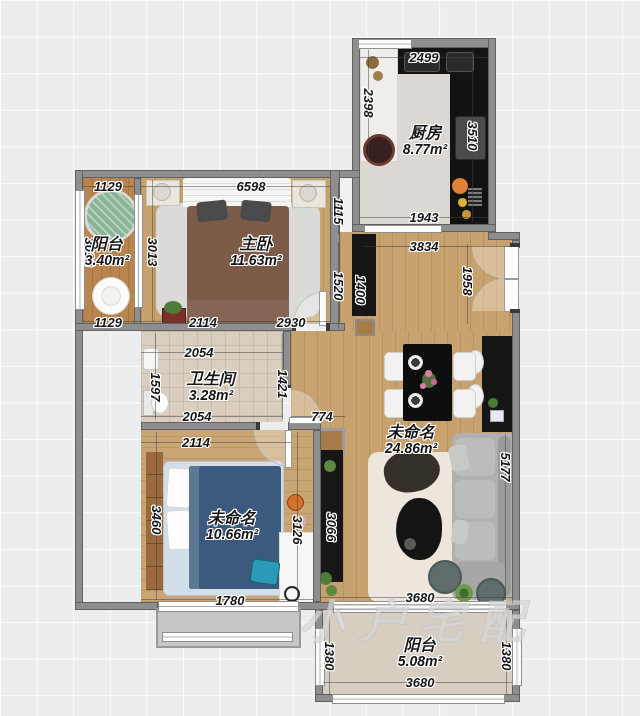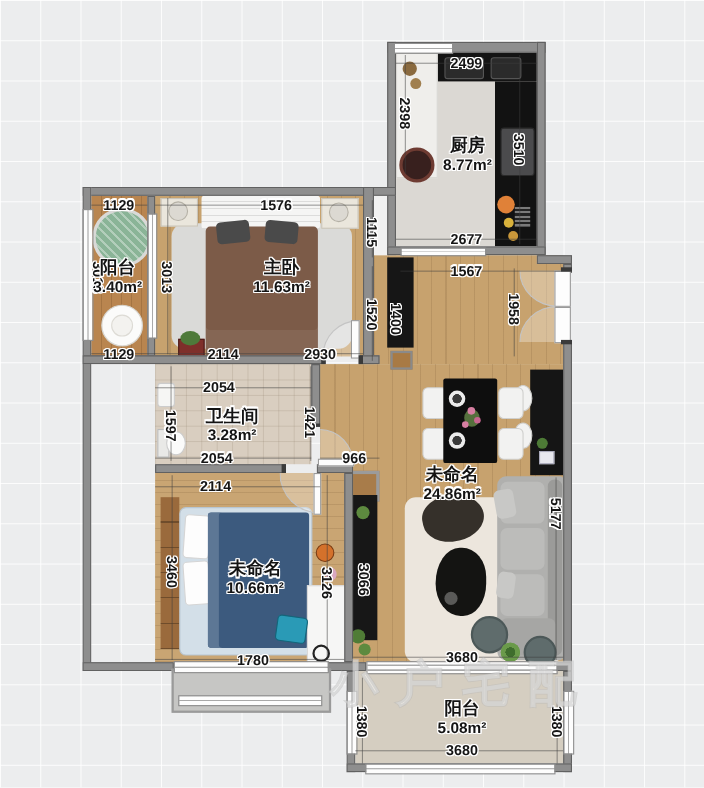--- a/index.html
+++ b/index.html
@@ -5,20 +5,21 @@
   html,body{margin:0;padding:0;}
   body{width:640px;height:716px;overflow:hidden;}
   .stage{
     position:relative;width:640px;height:716px;
     background-color:#ecedee;
     background-image:
       linear-gradient(to right, rgba(255,255,255,.85) 1px, transparent 1px),
       linear-gradient(to bottom, rgba(255,255,255,.85) 1px, transparent 1px);
     background-size:36.6px 36.6px;
     font-family:"Liberation Sans","DejaVu Sans",sans-serif;
+    font-style:italic;
   }
   .floor{position:absolute;z-index:5;}
   .furn{position:absolute;z-index:10;}
   .wall{position:absolute;z-index:30;background:#8e8e8e;box-shadow:inset 0 0 0 1px #616161;}
   .winH{position:absolute;z-index:32;border:1px solid #8e8e8e;background:linear-gradient(to bottom,#fdfdfd 42%,#a9a9a9 46%,#a9a9a9 54%,#fdfdfd 58%);}
   .winV{position:absolute;z-index:32;border:1px solid #8e8e8e;background:linear-gradient(to right,#fdfdfd 42%,#a9a9a9 46%,#a9a9a9 54%,#fdfdfd 58%);}
   .leaf{position:absolute;z-index:35;background:#fdfdfd;border:1px solid #9a9a9a;}
   .jamb{position:absolute;z-index:36;background:#3a3a3a;}
   .arc{position:absolute;z-index:34;background:rgba(255,255,255,.30);}
   .ml{position:absolute;z-index:40;background:#3f3f3f;opacity:.5;}
@@ -222,38 +223,38 @@
   <div class="ml" style="left:282px;top:333px;width:1px;height:86px;"></div>
   <div class="ml" style="left:156px;top:432px;width:1px;height:168px;"></div>
   <div class="ml" style="left:297px;top:432px;width:1px;height:168px;"></div>
   <div class="ml" style="left:505px;top:434px;width:1px;height:166px;"></div>
   <div class="ml" style="left:329px;top:616px;width:1px;height:78px;"></div>
   <div class="ml" style="left:506px;top:616px;width:1px;height:78px;"></div>
 
   <div class="dim" style="left:424px;top:57px;">2499</div>
   <div class="dim v" style="left:368px;top:103px;">2398</div>
   <div class="dim v" style="left:472px;top:136px;">3510</div>
-  <div class="dim" style="left:424px;top:217px;">2677</div>
+  <div class="dim" style="left:424px;top:217px;">1943</div>
   <div class="dim" style="left:108px;top:186px;">1129</div>
   <div class="dim v" style="left:89px;top:252px;z-index:49;">3013</div>
   <div class="dim" style="left:108px;top:322px;">1129</div>
-  <div class="dim" style="left:251px;top:186px;">1576</div>
+  <div class="dim" style="left:251px;top:186px;">6598</div>
   <div class="dim v" style="left:152px;top:252px;">3013</div>
   <div class="dim v" style="left:338px;top:211px;">1115</div>
   <div class="dim v" style="left:338px;top:286px;">1520</div>
   <div class="dim" style="left:203px;top:322px;">2114</div>
   <div class="dim" style="left:291px;top:322px;">2930</div>
   <div class="dim v" style="left:360px;top:290px;">1400</div>
-  <div class="dim" style="left:424px;top:246px;">1567</div>
+  <div class="dim" style="left:424px;top:246px;">3834</div>
   <div class="dim v" style="left:467px;top:281px;">1958</div>
   <div class="dim" style="left:199px;top:352px;">2054</div>
   <div class="dim v" style="left:155px;top:387px;">1597</div>
   <div class="dim v" style="left:282px;top:384px;">1421</div>
   <div class="dim" style="left:197px;top:416px;">2054</div>
-  <div class="dim" style="left:322px;top:416px;">966</div>
+  <div class="dim" style="left:322px;top:416px;">774</div>
   <div class="dim" style="left:196px;top:442px;">2114</div>
   <div class="dim v" style="left:156px;top:520px;">3460</div>
   <div class="dim v" style="left:297px;top:530px;">3126</div>
   <div class="dim" style="left:230px;top:600px;">1780</div>
   <div class="dim v" style="left:331px;top:527px;">3066</div>
   <div class="dim v" style="left:505px;top:467px;">5177</div>
   <div class="dim" style="left:420px;top:597px;">3680</div>
   <div class="dim v" style="left:329px;top:656px;">1380</div>
   <div class="dim v" style="left:506px;top:656px;">1380</div>
   <div class="dim" style="left:420px;top:682px;">3680</div>

